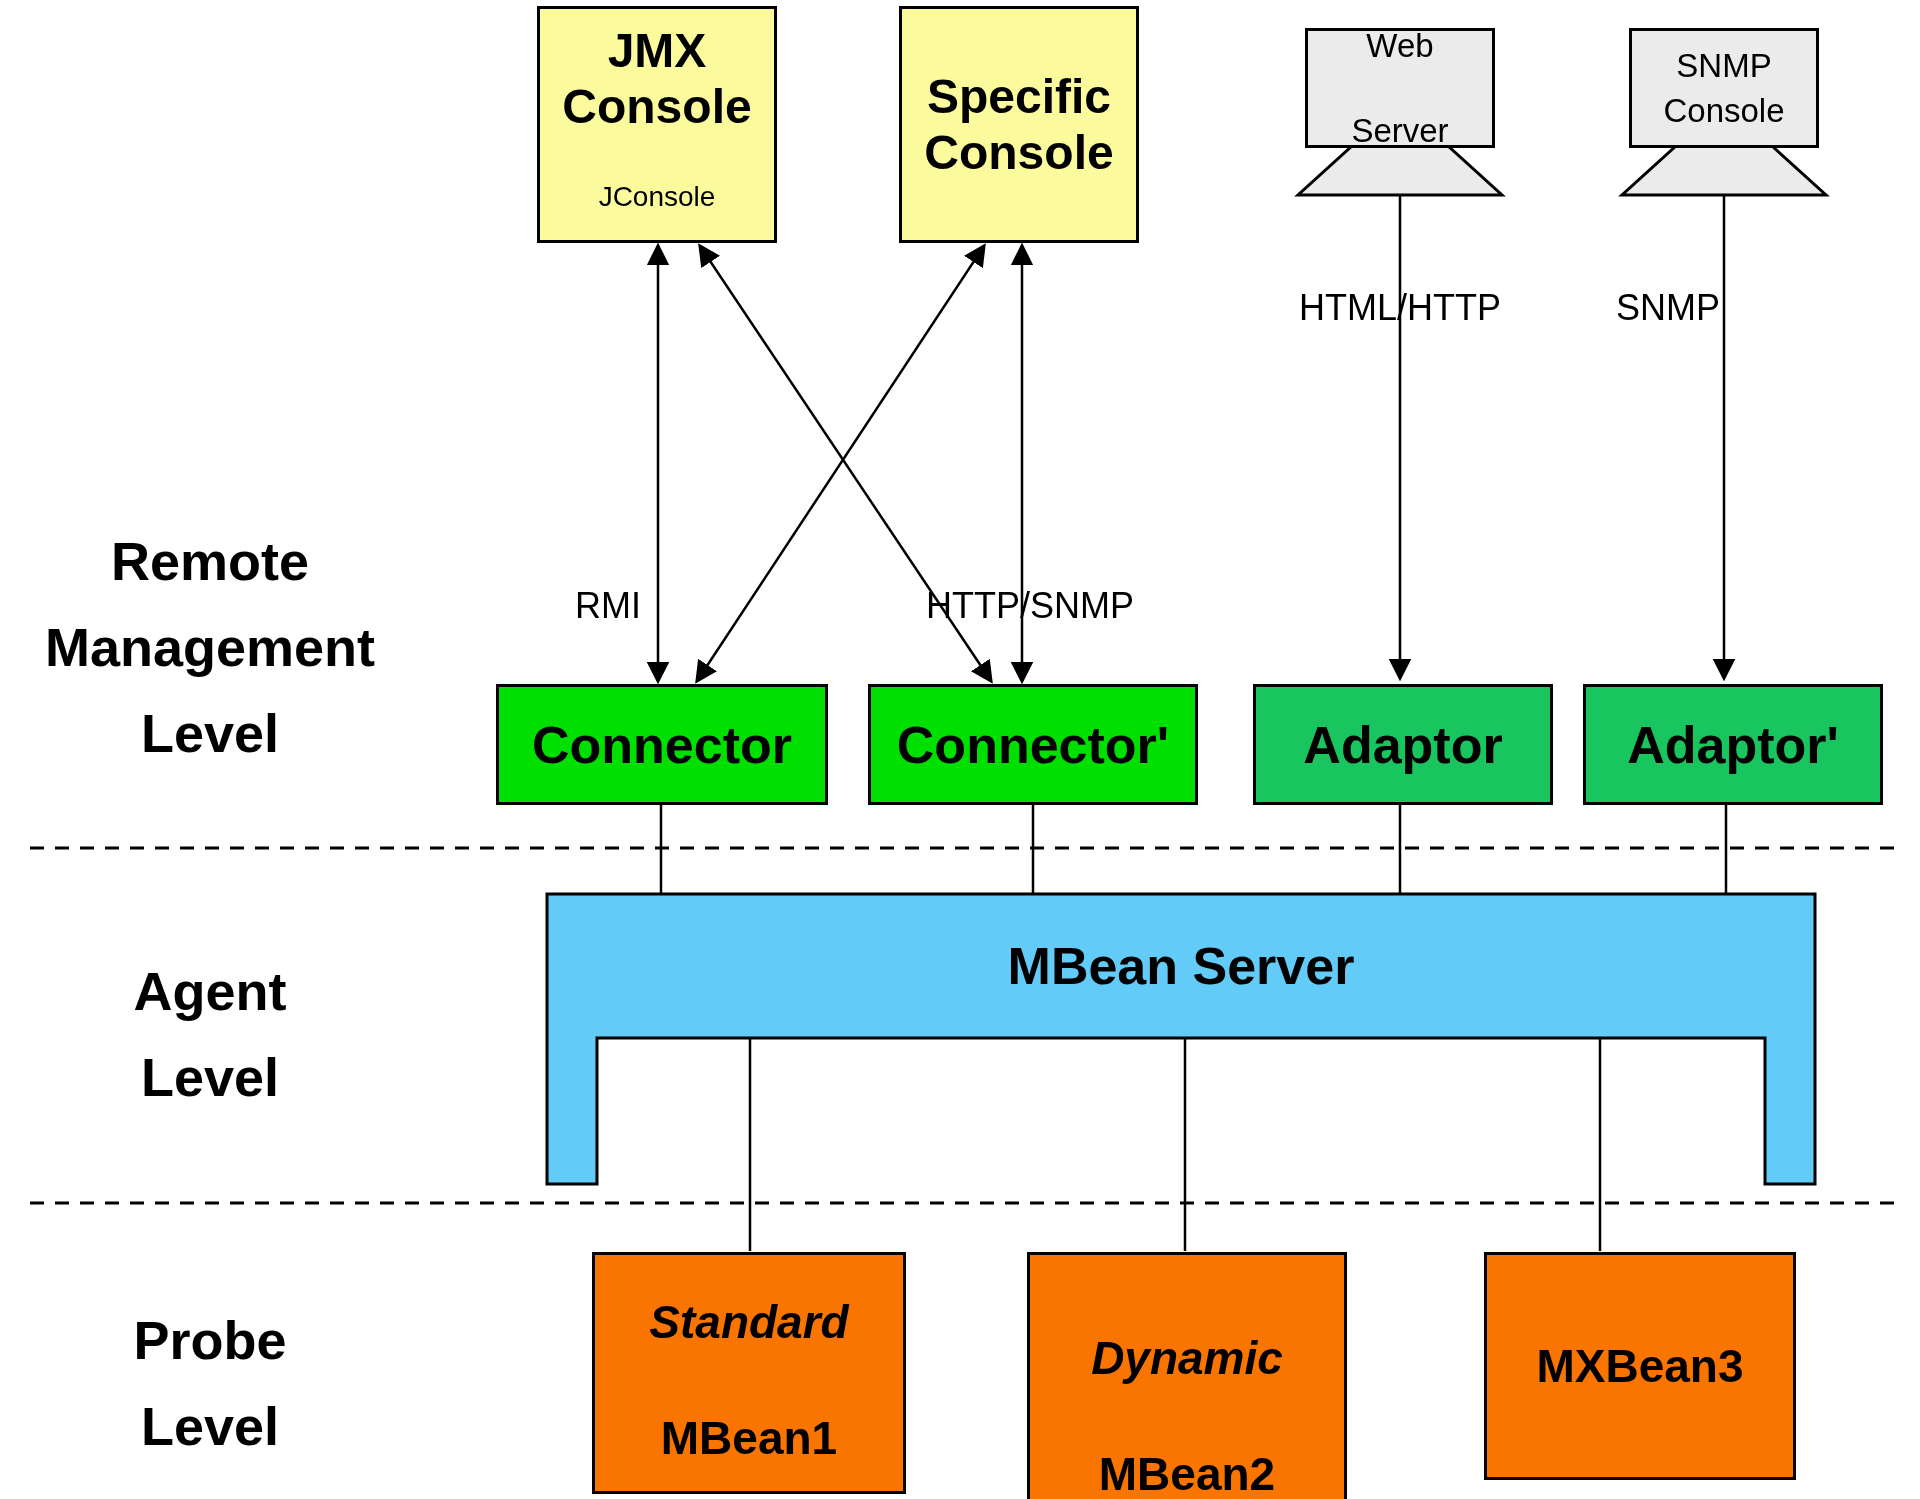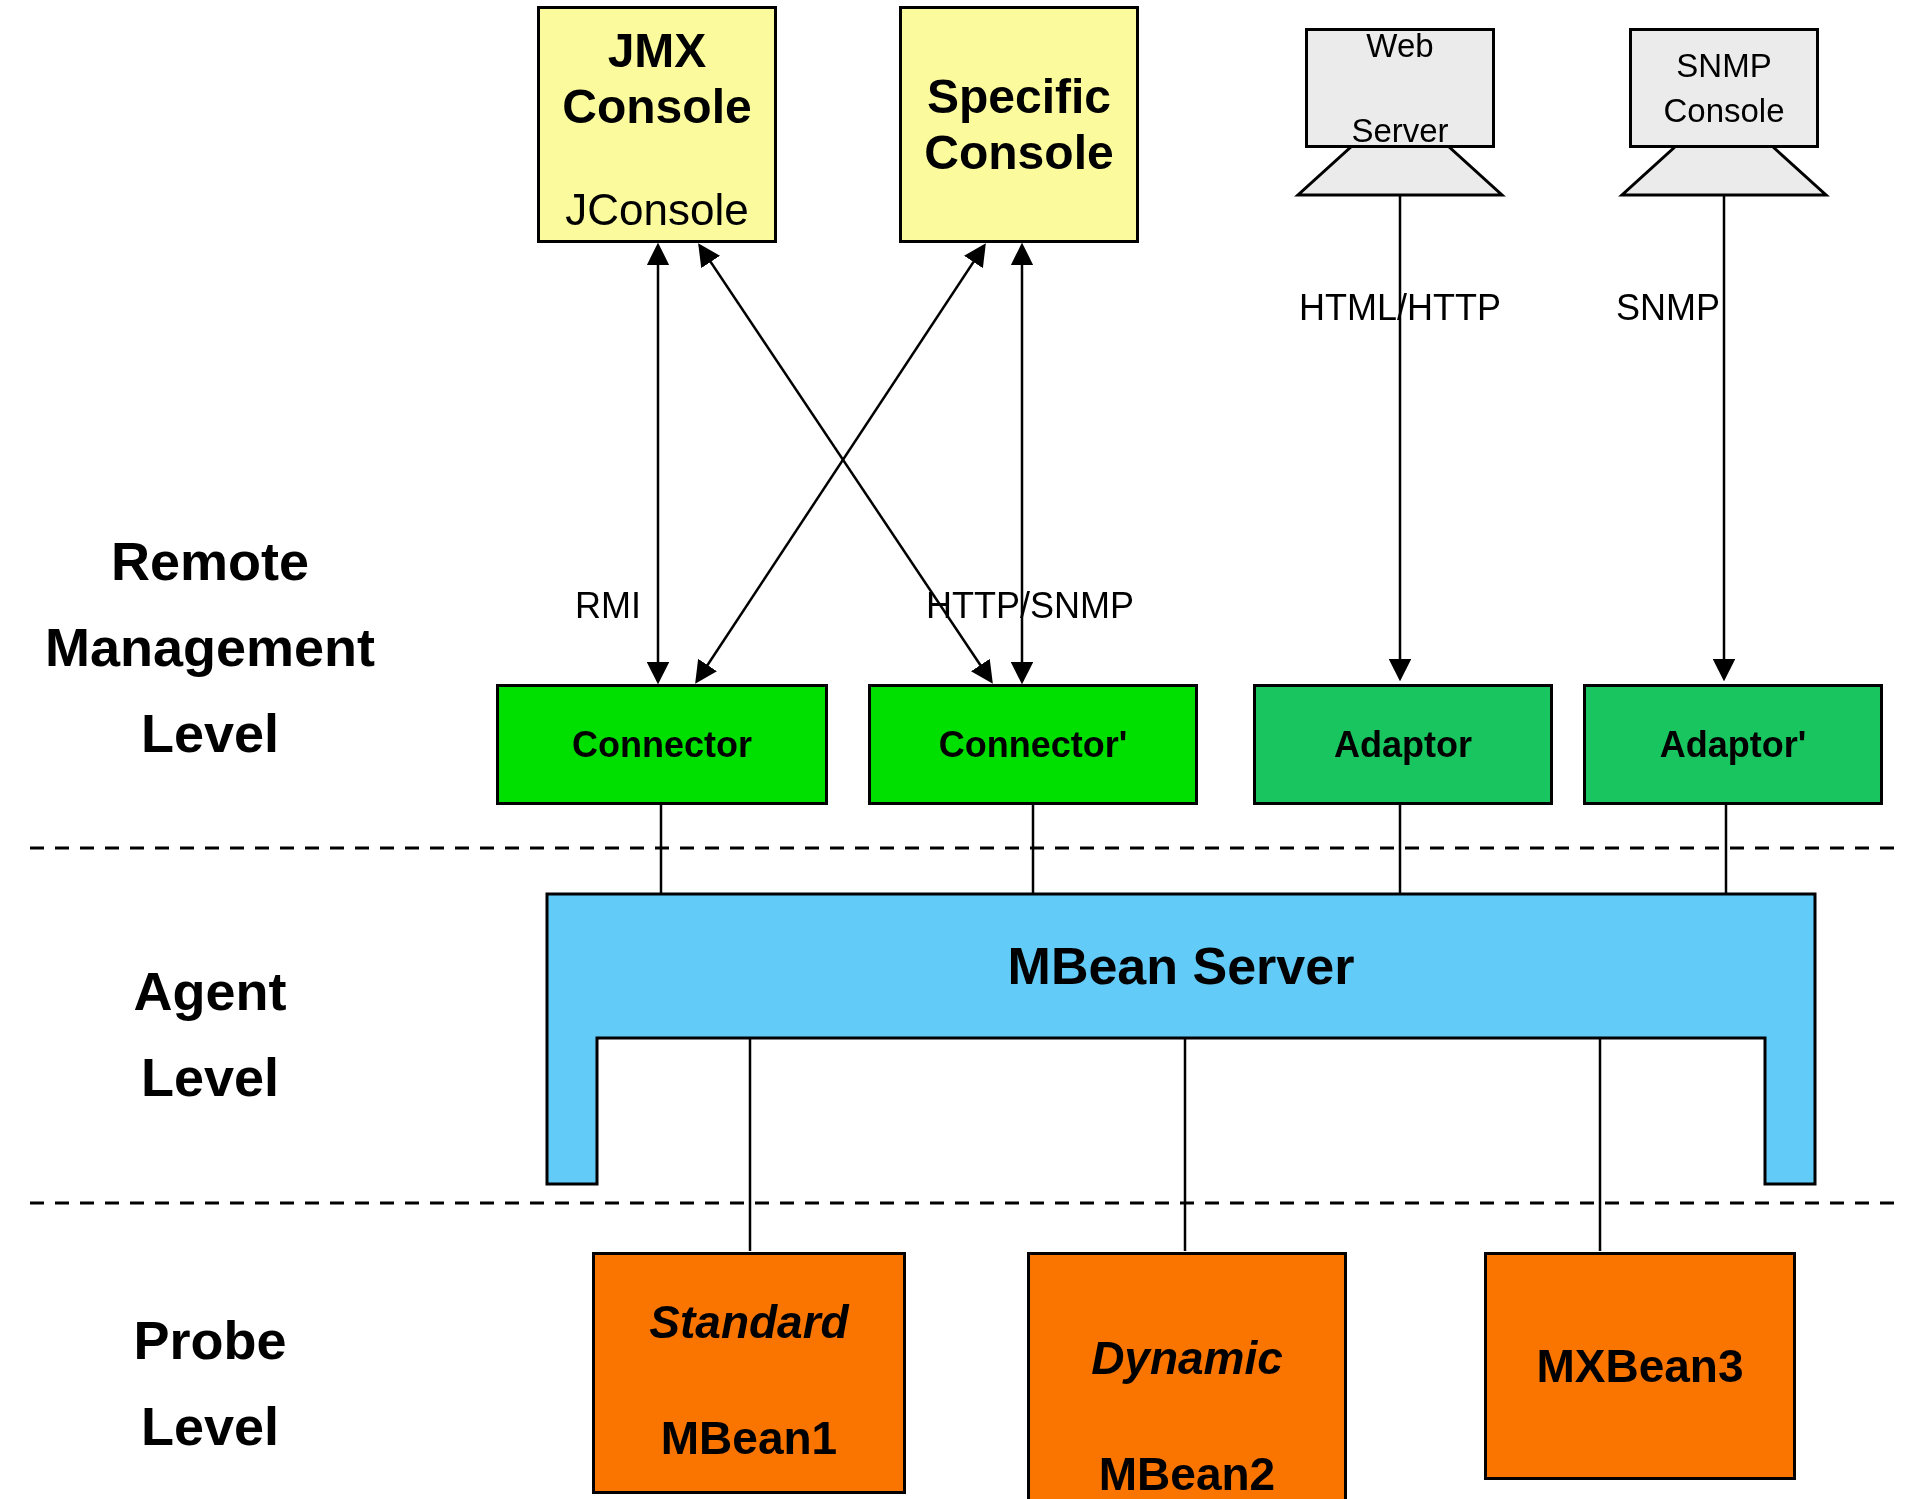--- a/index.html
+++ b/index.html
@@ -16,23 +16,23 @@
     position:absolute;border:3px solid #000;box-sizing:border-box;
     display:flex;flex-direction:column;align-items:center;text-align:center;
   }
   .yellow{background:var(--box-yellow,#FBFB9E);}
   .bright-green{background:var(--box-green,#00E000);justify-content:center;}
   .sea-green{background:var(--box-sea-green,#19C55F);justify-content:center;}
   .orange{background:var(--box-orange,#F97500);justify-content:center;gap:60px;padding-top:14px;}
   .orange.single{gap:0;padding-top:0;}
   .monitor{background:var(--monitor-gray,#EBEBEB);justify-content:center;}
   .console-title{font-size:48px;font-weight:bold;line-height:56px;}
-  .console-sub{font-size:44px;line-height:44px;margin-top:auto;padding-bottom:8px;}
+  .console-sub{font-size:28px;line-height:44px;margin-top:auto;padding-bottom:21px;}
   .monitor-label{font-size:33px;line-height:45px;}
-  .green-label{font-size:36px;font-weight:bold;}
+  .green-label{font-size:52px;font-weight:bold;}
   .probe-line{font-size:46px;font-weight:bold;line-height:56px;}
   .probe-line.italic{font-style:italic;}
   .mbean-server-label{
     position:absolute;display:flex;align-items:center;justify-content:center;
     font-size:52px;font-weight:bold;
   }
   .proto-label{position:absolute;font-size:36px;line-height:42px;}
   .level-label{
     position:absolute;left:10px;width:400px;text-align:center;
     font-size:54px;font-weight:bold;line-height:86px;

